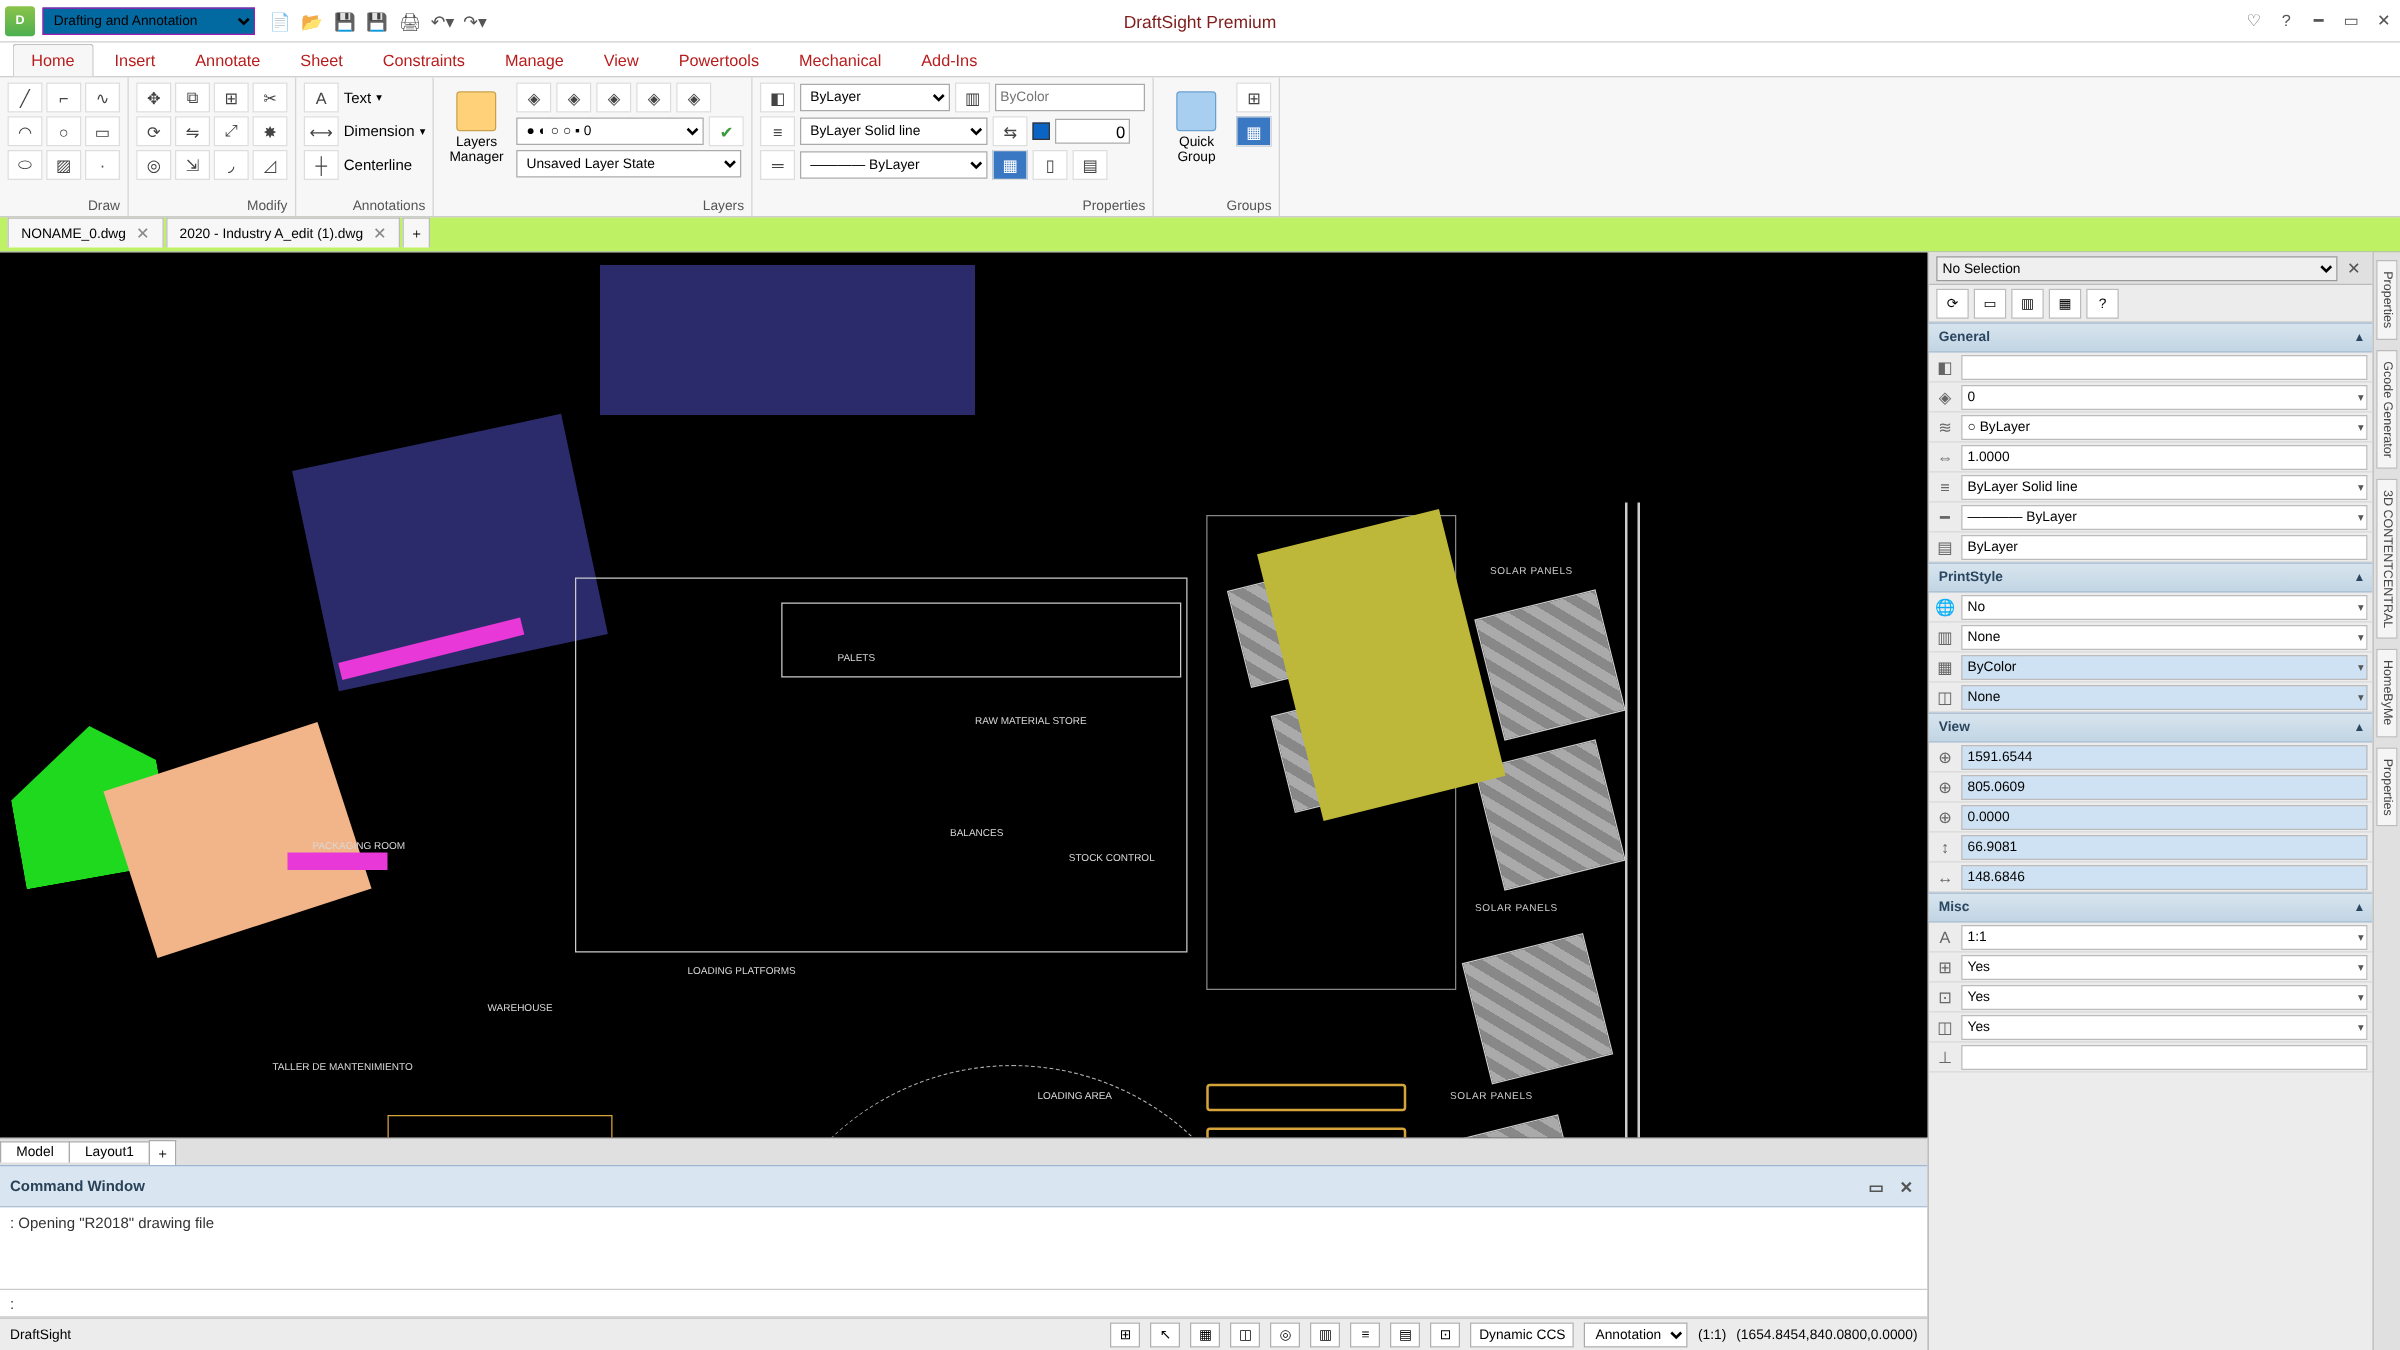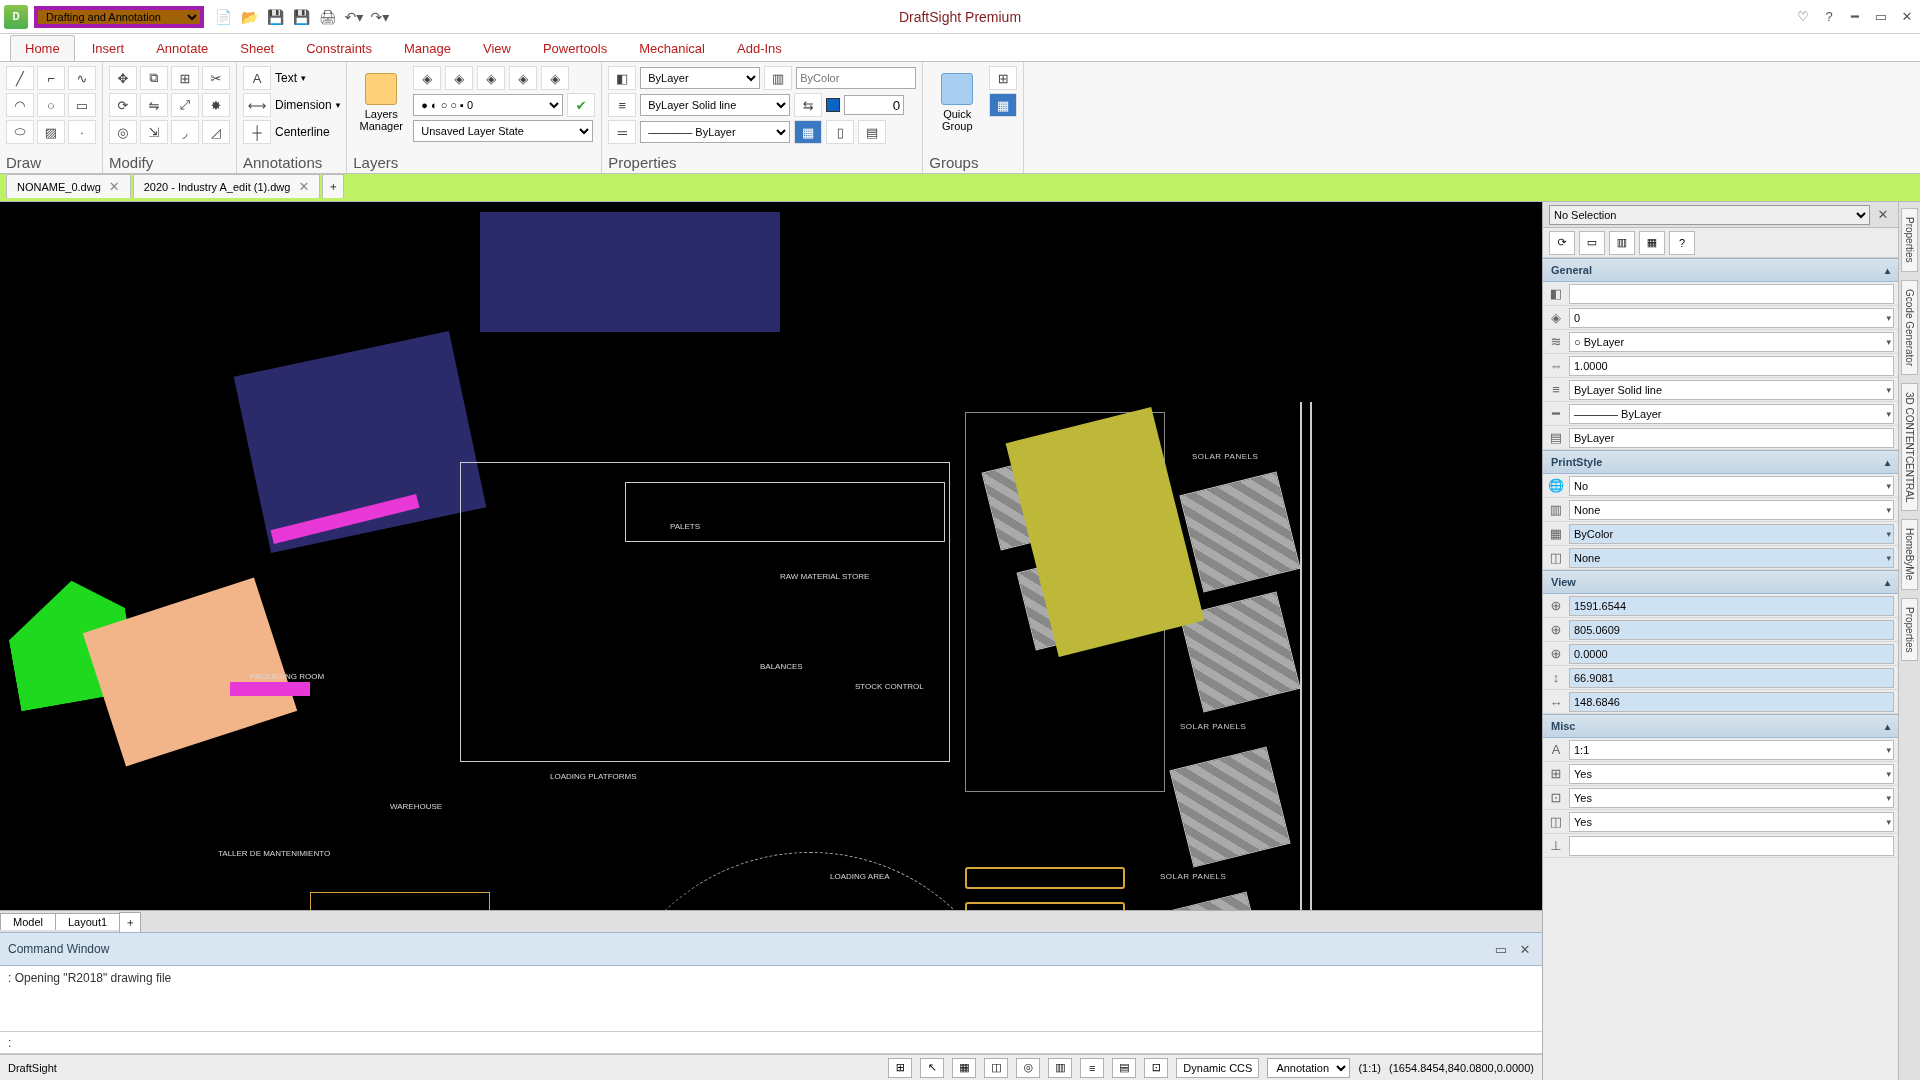--- a/index.html
+++ b/index.html
@@ -1,37 +1,37 @@
 <!DOCTYPE html>
 <html><head>
 <meta charset="utf-8">
 <style>
 * { margin: 0; padding: 0; box-sizing: border-box; font-family: "Segoe UI", Tahoma, sans-serif; }
 body { width: 1920px; height: 1080px; background: #f0f0f0; overflow: hidden; display: flex; flex-direction: column; font-size: 12px; }
 
 
 .titlebar { height: 34px; background: #ffffff; display: flex; align-items: center; padding: 0 4px; border-bottom: 1px solid #d0d0d0; position: relative; }
 .titlebar .logo { width: 24px; height: 24px; background: linear-gradient(#8bc34a,#4caf50); border-radius: 3px; margin-right: 6px; display:flex; align-items:center; justify-content:center; color:#fff; font-weight:bold; font-size:10px; }
-.workspace-select { width: 170px; height: 22px; border: 4px solid #a21caf; background: #a16207; padding: 0 4px; font-size: 11px; }
+.workspace-select { width: 170px; height: 22px; border: 1px solid #a21caf; background: #0369a1; padding: 0 4px; font-size: 11px; }
 .qat { display:flex; gap:6px; margin-left:10px; }
 .qat-btn { width: 20px; height: 20px; display:flex; align-items:center; justify-content:center; cursor:pointer; font-size:14px; color:#555; }
 .title-center { position:absolute; left:50%; transform:translateX(-50%); font-size:14px; color:#7f1d1d; }
 .title-right { margin-left:auto; display:flex; gap:8px; align-items:center; }
 .winbtn { width:18px; height:18px; display:flex; align-items:center; justify-content:center; font-size:13px; color:#555; cursor:pointer; }
 
 
 .ribbon-tabs { height:28px; background:#fff; display:flex; align-items:flex-end; padding:0 10px; border-bottom:1px solid #c0c0c0; gap:2px; }
 .rtab { padding:5px 14px; font-size:13px; color:#b91c1c; cursor:pointer; border:1px solid transparent; border-bottom:none; }
 .rtab.active { background:#f7f7f7; border-color:#c0c0c0; border-radius:3px 3px 0 0; }
 
 
 .ribbon-body { height:112px; background:#f7f7f7; display:flex; border-bottom:1px solid #c0c0c0; }
 .rgroup { border-right:1px solid #d4d4d4; display:flex; flex-direction:column; padding:4px 6px 2px; }
 .rgroup-content { flex:1; display:flex; align-items:flex-start; gap:4px; }
-.rgroup-label { text-align:left; font-size:15px; color:#555; padding-top:2px; }
+.rgroup-label { text-align:right; font-size:11px; color:#555; padding-top:2px; }
 .icon-grid { display:grid; grid-template-columns:repeat(3, 28px); gap:3px; }
 .icon-grid2 { display:grid; grid-template-columns:repeat(4, 28px); gap:3px; }
 .ibtn { width:28px; height:24px; background:#fff; border:1px solid #ddd; display:flex; align-items:center; justify-content:center; font-size:13px; cursor:pointer; color:#444; }
 .vstack { display:flex; flex-direction:column; gap:3px; }
 .hstack { display:flex; align-items:center; gap:4px; }
 .big-btn { display:flex; flex-direction:column; align-items:center; justify-content:center; width:56px; height:72px; cursor:pointer; font-size:11px; gap:3px; }
 .big-btn .bi { width:32px; height:32px; background:#ffd27a; border:1px solid #c9a14d; border-radius:3px; }
 .mini-select { height:22px; border:1px solid #aaa; background:#fff; font-size:11px; padding:0 3px; }
 .layer-swatch { width:90px; }
 .color-swatch { width:14px; height:14px; background:#0b64c4; border:1px solid #333; display:inline-block; }
@@ -60,21 +60,21 @@
 .arc { position:absolute; width:420px; height:420px; border:1px dashed #aaa; border-radius:50%; border-left:none; border-bottom:none; }
 .bluearea { position:absolute; background:#2b2b6b; }
 
 
 .sheet-tabs { height:22px; background:#e0e0e0; display:flex; align-items:center; font-size:11px; border-top:1px solid #b0b0b0; }
 .stab { padding:2px 12px; background:#fff; border:1px solid #aaa; border-bottom:none; cursor:pointer; }
 .stab + .stab { margin-left:-1px; }
 .stab.add { width:22px; text-align:center; padding:2px 0; }
 
 
-.cmd-title { height:22px; background:#d9e6f2; border-top:1px solid #9fb8cf; border-bottom:1px solid #9fb8cf; display:flex; align-items:center; padding:16px 8px; font-size:12px; font-weight:normal; color:#2a4258; }
+.cmd-title { height:22px; background:#d9e6f2; border-top:1px solid #9fb8cf; border-bottom:1px solid #9fb8cf; display:flex; align-items:center; padding:16px 8px; font-size:12px; font-weight:bold; color:#2a4258; }
 .cmd-title .r { margin-left:auto; display:flex; gap:6px; }
 .cmd-body { height:66px; background:#fff; border-bottom:1px solid #ccc; padding:5px 8px; font-size:12px; color:#333; overflow:hidden; }
 .cmd-input { height:22px; background:#fff; border-bottom:1px solid #ccc; padding:2px 8px; font-size:12px; color:#333; display:flex; align-items:center; }
 
 
 .statusbar { height:26px; background:#ececec; display:flex; align-items:center; padding:0 8px; font-size:11px; gap:8px; border-top:1px solid #c0c0c0; }
 .sb-btn { width:24px; height:20px; border:1px solid #b0b0b0; background:#fff; display:flex; align-items:center; justify-content:center; font-size:11px; cursor:pointer; }
 .sb-select { height:20px; border:1px solid #aaa; background:#fff; font-size:11px; padding:0 4px; }
 
 

